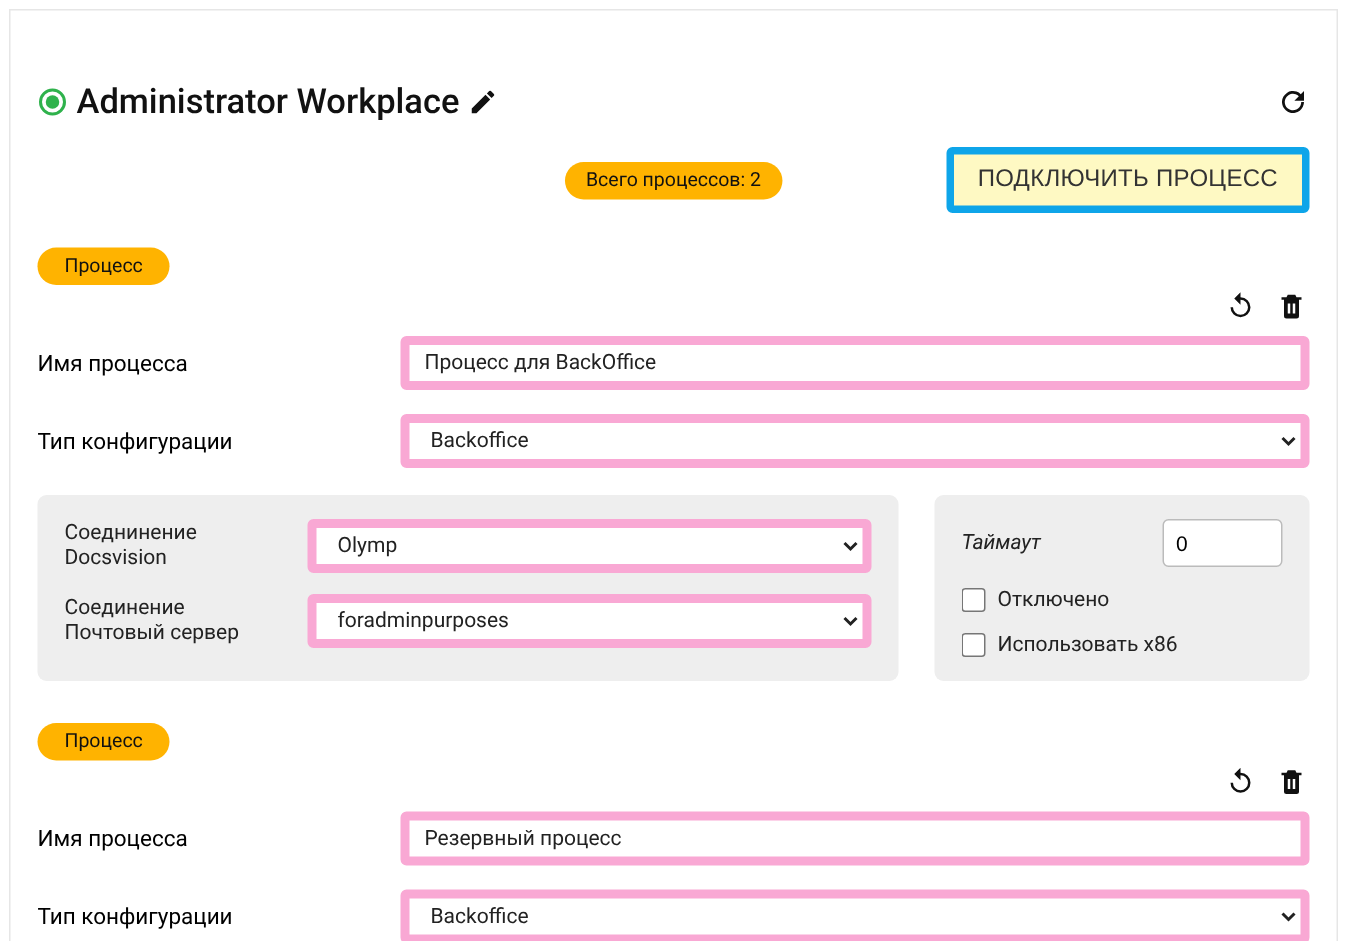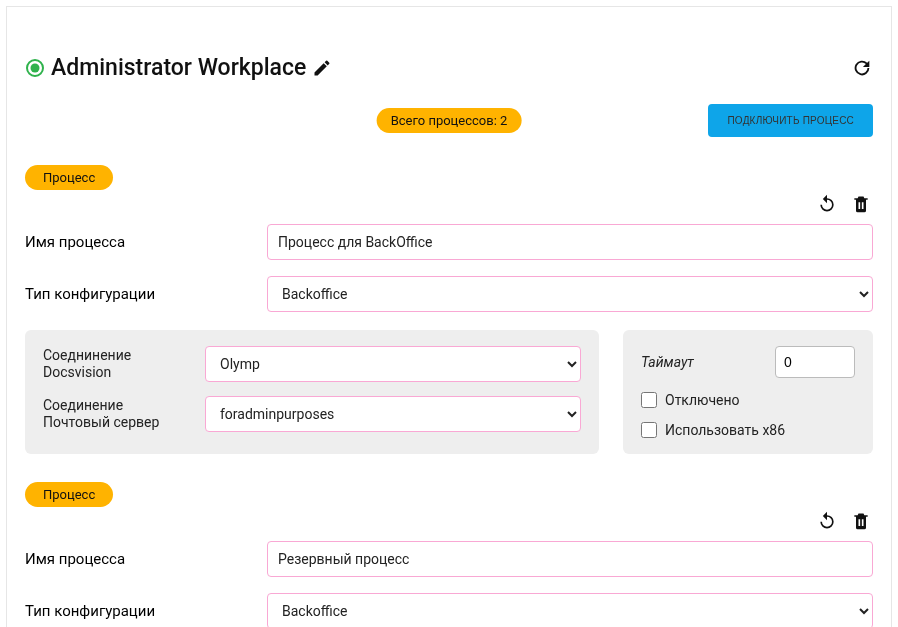--- a/index.html
+++ b/index.html
@@ -56,25 +56,25 @@
     white-space: nowrap;
   }
   .summary-badge {
     position: absolute;
     left: 50%;
     transform: translateX(-50%);
   }
   .connect-btn {
     position: absolute;
     right: 0;
-    background: #0ea5e9;
-    border: 3px solid #0ea5e9;
+    background: #fef9c3;
+    border: 5px solid #0ea5e9;
     border-radius: 4px;
     padding: 8px 16px;
-    font-size: 10px;
+    font-size: 16px;
     letter-spacing: 0.2px;
     color: #333;
     cursor: pointer;
   }
   .process-block { margin-top: 28px; }
   .process-badge-row { margin-bottom: 4px; }
   .process-badge-row .badge { padding: 5px 18px; }
   .action-icons {
     display: flex;
     justify-content: flex-end;
@@ -91,21 +91,21 @@
     flex: 0 0 242px;
     font-size: 15px;
     color: #000000;
   }
   .form-control {
     flex: 1;
   }
   .text-input, .select-input {
     width: 100%;
     height: 36px;
-    border: 1px solid #f9a8d4;
+    border: 6px solid #f9a8d4;
     border-radius: 4px;
     padding: 0 10px;
     font-size: 14px;
     font-family: inherit;
     background: #fff;
     color: #222;
   }
   .select-input { padding-right: 24px; }
   .sub-panel {
     display: flex;

